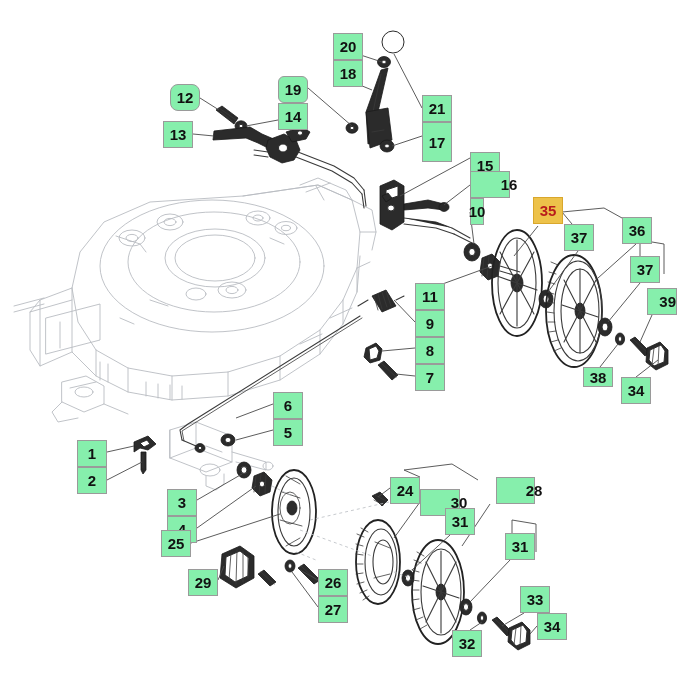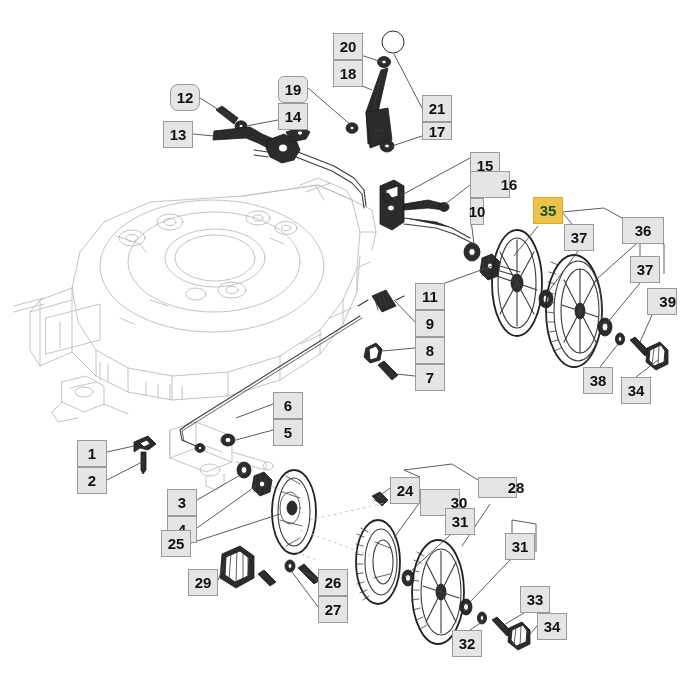--- a/index.html
+++ b/index.html
@@ -12,36 +12,36 @@
   #diagram-root{
     position:relative;width:700px;height:700px;background:#ffffff;
   }
   #drawing-layer{position:absolute;left:0;top:0;width:700px;height:700px;}
   #callout-layer{position:absolute;left:0;top:0;width:700px;height:700px;}
 
   .callout{
     position:absolute;
     box-sizing:border-box;
     border:1px solid #9a9a9a;
-    background:#e5e5e5;
+    background:#86efac;
     color:#111111;
     font-family:"Liberation Sans", sans-serif;
     font-size:15px;
     font-weight:bold;
     line-height:1;
     display:flex;
     align-items:center;
     justify-content:center;
     letter-spacing:0px;
     user-select:none;
   }
   .callout.highlight{
     background:#edc24a;
     border-color:#d9a72c;
-    color:#14532d;
+    color:#b91c1c;
   }
 </style>
 </head>
 <body>
 
 <div id="diagram-root">
 
   <svg id="drawing-layer" viewBox="0 0 700 700">
     <defs>
       <style>
@@ -550,48 +550,48 @@
       </div>
       <div class="callout" style="left: 333px; top: 33px; width: 30px; height: 27px;">
         <span>20</span>
       </div>
       <div class="callout" style="left: 333px; top: 60px; width: 30px; height: 27px;">
         <span>18</span>
       </div>
       <div class="callout" style="left: 422px; top: 95px; width: 30px; height: 27px;">
         <span>21</span>
       </div>
-      <div class="callout" style="left: 422px; top: 122px; width: 30px; height: 18px;">
+      <div class="callout" style="left: 422px; top: 122px; width: 30px; height: 40px;">
         <span>17</span>
       </div>
       <div class="callout" style="left: 470px; top: 144px; width: 30px; height: 27px; margin-top: 8px;">
         <span>15</span>
       </div>
       <div class="callout" style="left: 470px; top: 171px; width: 30px; height: 27px; padding-left: 38px;">
         <span>16</span>
       </div>
       <div class="callout" style="left: 470px; top: 198px; width: 14px; height: 27px;">
         <span>10</span>
       </div>
       <div class="callout highlight" style="left: 533px; top: 197px; width: 30px; height: 27px;">
         <span>35</span>
       </div>
       <div class="callout" style="left: 564px; top: 224px; width: 30px; height: 27px;">
         <span>37</span>
       </div>
-      <div class="callout" style="left: 622px; top: 217px; width: 42px; height: 27px;">
+      <div class="callout" style="left: 622px; top: 217px; width: 30px; height: 27px;">
         <span>36</span>
       </div>
       <div class="callout" style="left: 630px; top: 256px; width: 30px; height: 27px;">
         <span>37</span>
       </div>
       <div class="callout" style="left: 647px; top: 288px; width: 30px; height: 27px; justify-content: flex-end;">
         <span>39</span>
       </div>
-      <div class="callout" style="left: 583px; top: 367px; width: 30px; height: 27px;">
+      <div class="callout" style="left: 583px; top: 367px; width: 30px; height: 20px;">
         <span>38</span>
       </div>
       <div class="callout" style="left: 621px; top: 377px; width: 30px; height: 27px;">
         <span>34</span>
       </div>
       <div class="callout" style="left: 415px; top: 283px; width: 30px; height: 27px;">
         <span>11</span>
       </div>
       <div class="callout" style="left: 415px; top: 310px; width: 30px; height: 27px;">
         <span>9</span>
@@ -634,21 +634,21 @@
       </div>
       <div class="callout" style="left: 390px; top: 477px; width: 30px; height: 27px;">
         <span>24</span>
       </div>
       <div class="callout" style="left: 420px; top: 489px; width: 30px; height: 27px; padding-left: 38px;">
         <span>30</span>
       </div>
       <div class="callout" style="left: 445px; top: 508px; width: 30px; height: 27px;">
         <span>31</span>
       </div>
-      <div class="callout" style="left: 478px; top: 477px; width: 30px; height: 21px; padding-left: 37px;">
+      <div class="callout" style="left: 496px; top: 477px; width: 30px; height: 27px; padding-left: 37px;">
         <span>28</span>
       </div>
       <div class="callout" style="left: 505px; top: 533px; width: 30px; height: 27px;">
         <span>31</span>
       </div>
       <div class="callout" style="left: 520px; top: 586px; width: 30px; height: 27px; text-align: center;">
         <span>33</span>
       </div>
       <div class="callout" style="left: 537px; top: 613px; width: 30px; height: 27px;">
         <span>34</span>

